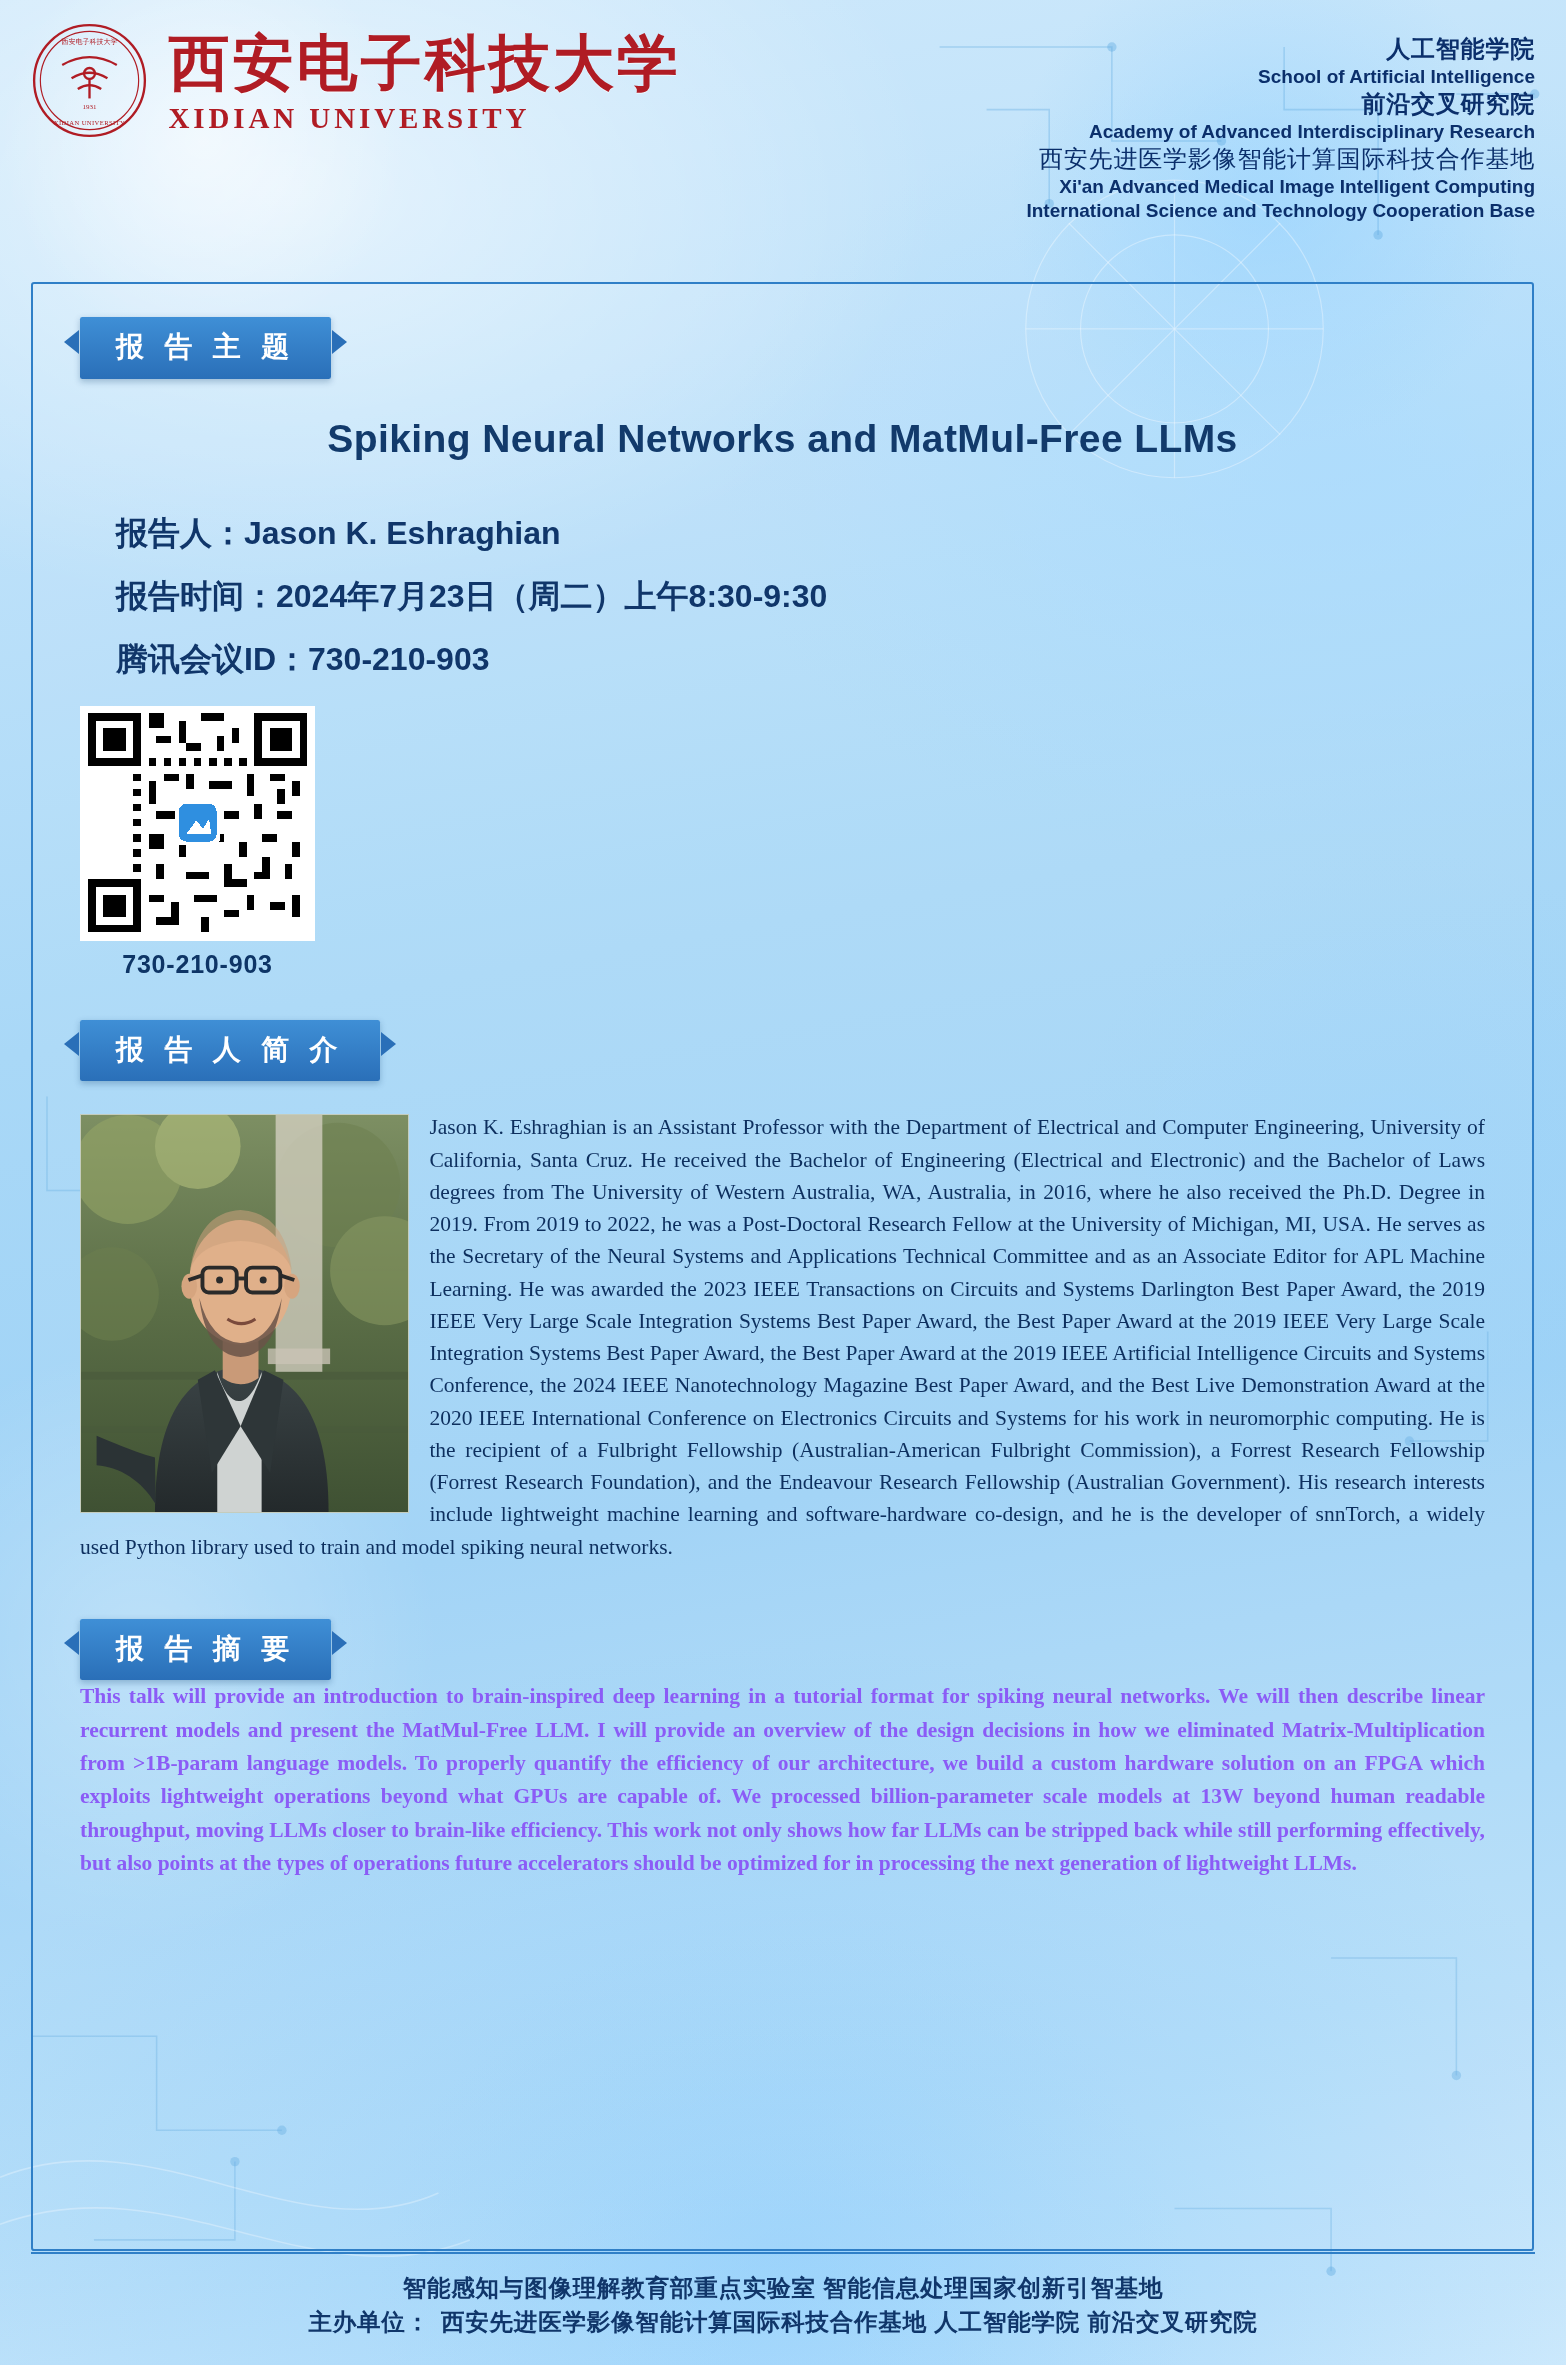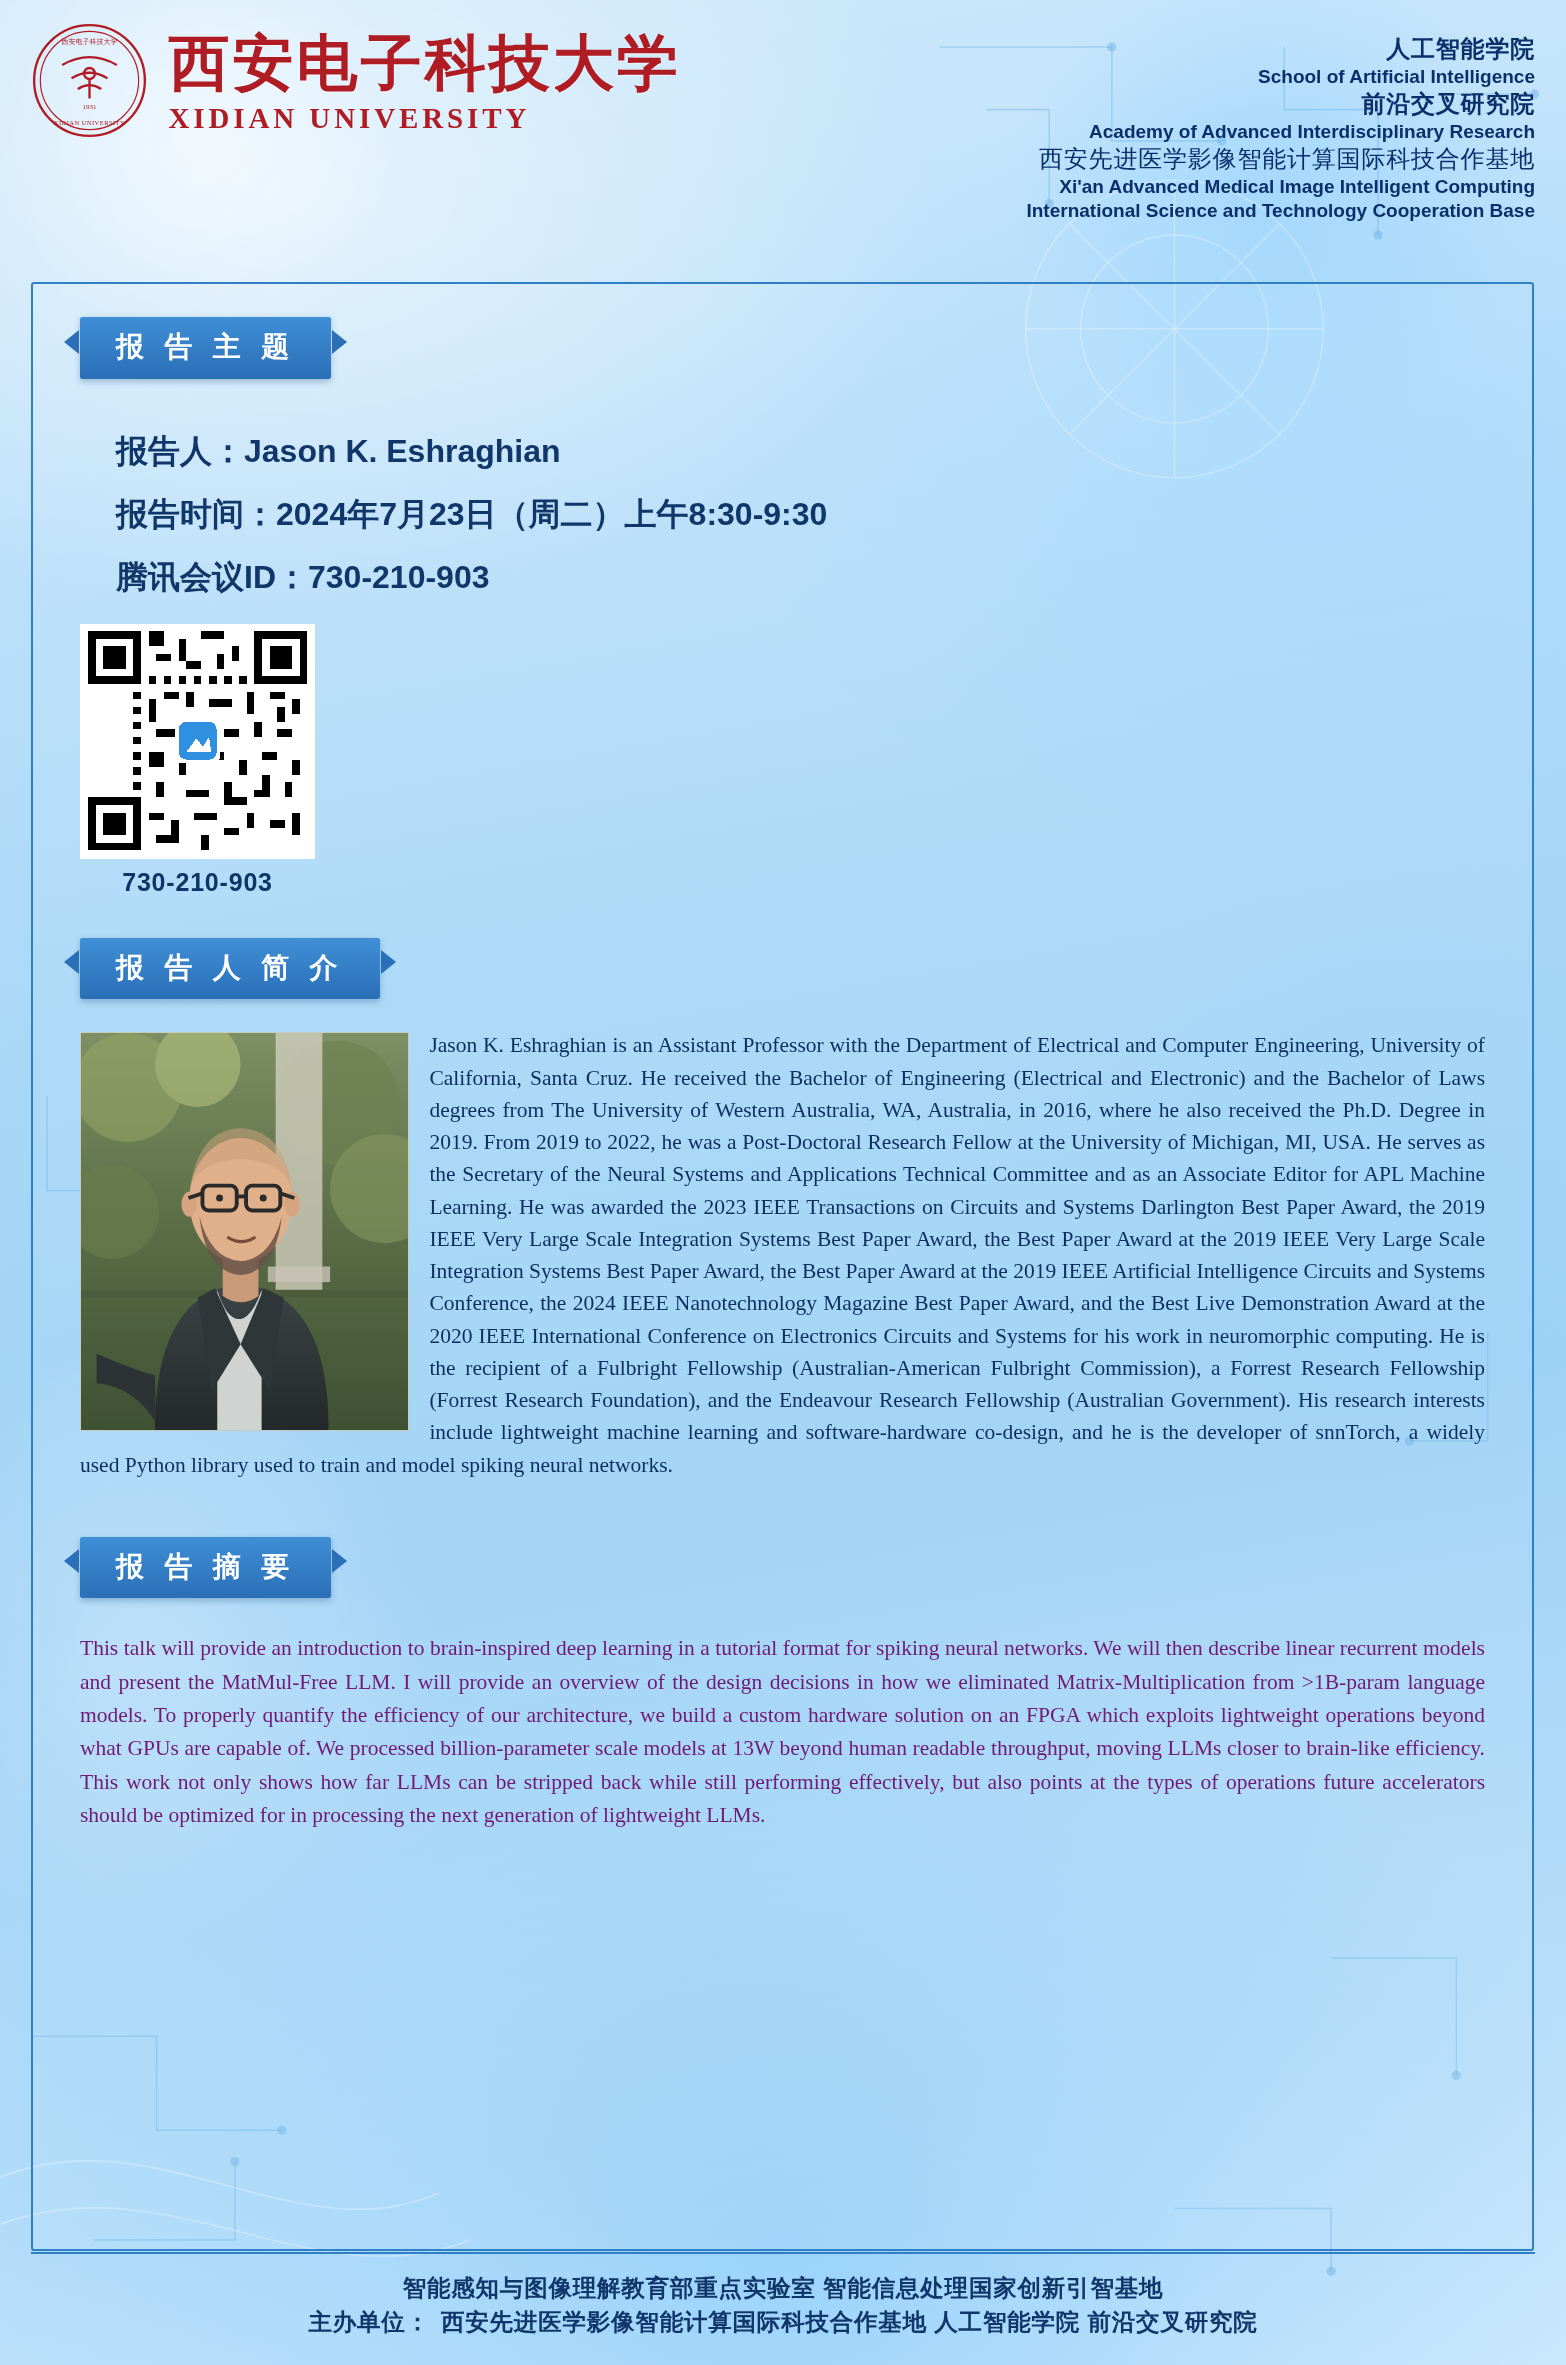--- a/index.html
+++ b/index.html
@@ -156,25 +156,24 @@
     border: 0.8px solid rgba(255,255,255,0.6);
     overflow: hidden;
     position: relative;
     background: #6b7f5a;
   }
   .portrait svg { display: block; width: 100%; height: 100%; }
 
   .section-gap-2 { margin-top: 56px; clear: both; }
 
   .abstract {
-    margin-top: 34px;
     font-family: "Liberation Serif", serif;
     font-size: 21.5px;
-    font-weight: normal;
-    color: #701a75;
+    font-weight: bold;
+    color: #8b5cf6;
     line-height: 1.55;
     text-align: justify;
   }
 
   
   .footer {
     position: absolute;
     left: 31px; right: 31px;
     top: 2271px;
     text-align: center;
@@ -288,20 +287,23 @@
     <div class="en4">International Science and Technology Cooperation Base</div>
   </div>
 </div>
 
 <div class="card">
 
   <div class="ribbon-wrap" style="margin-top:33px;">
     <div class="ribbon">报 告 主 题</div>
   </div>
 
+  <div class="title-row">
+    <div class="talk-title">Spiking Neural Networks and MatMul-Free LLMs</div>
+  </div>
 
   <div class="meta-block">
     <div class="meta-lines">
       <div class="meta-line">报告人：Jason K. Eshraghian</div>
       <div class="meta-line">报告时间：2024年7月23日（周二）上午8:30-9:30</div>
       <div class="meta-line">腾讯会议ID：730-210-903</div>
     </div>
     <div class="qr-block">
       <div class="qr">
         <svg viewBox="0 0 29 29" shape-rendering="crispEdges" xmlns="http://www.w3.org/2000/svg">

